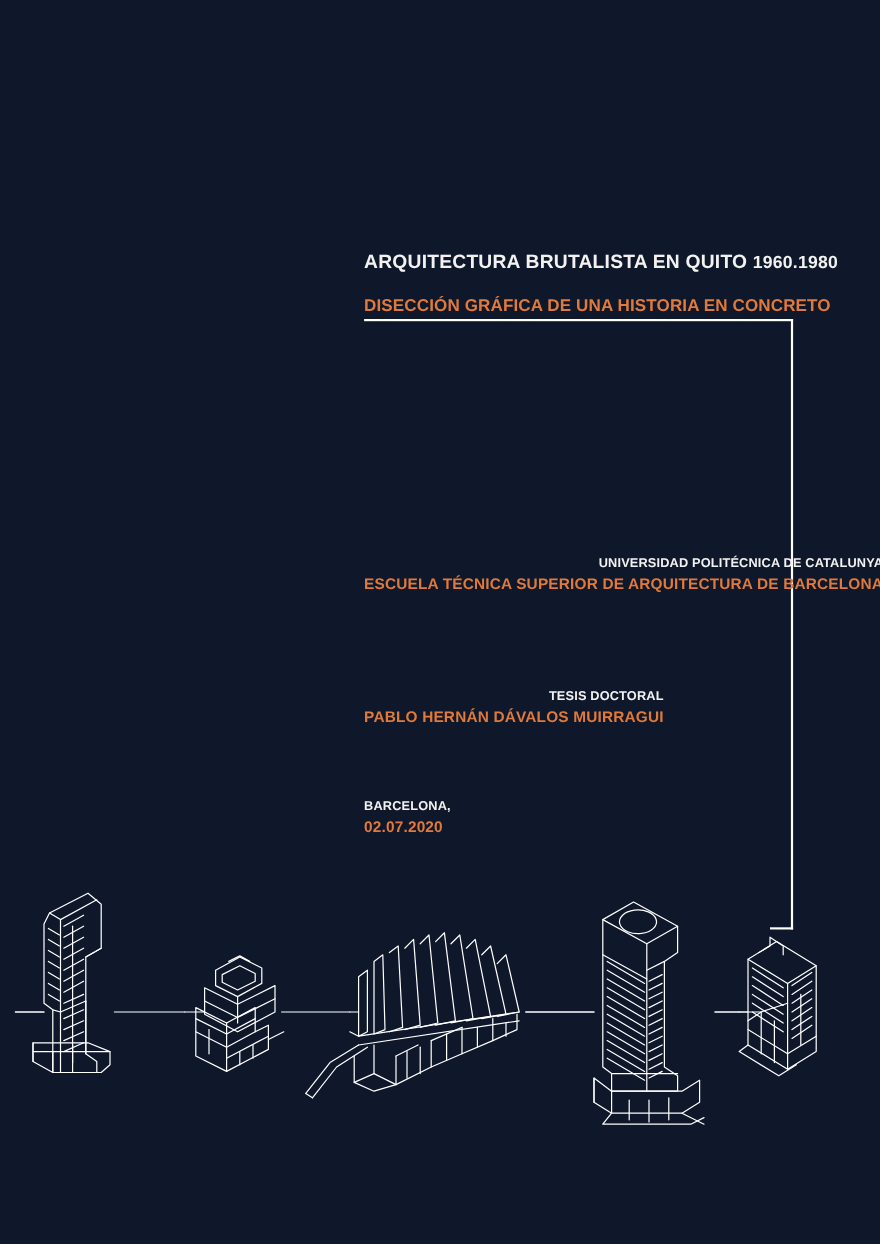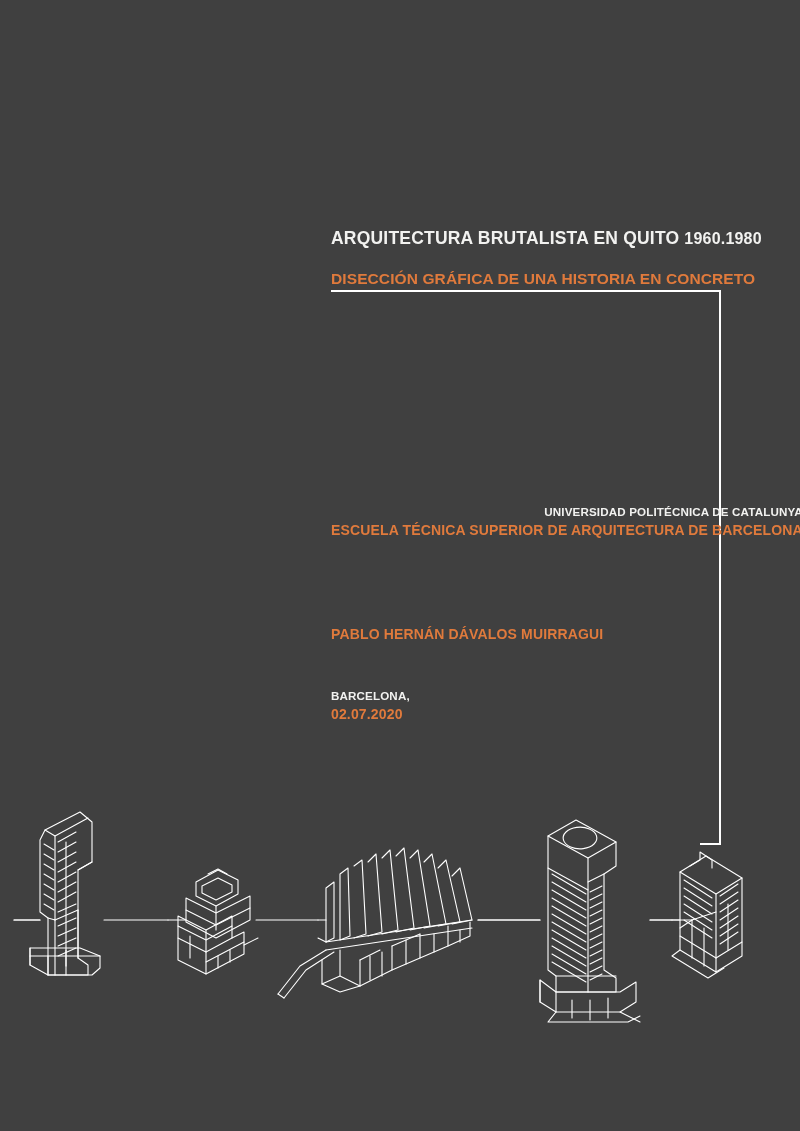--- a/index.html
+++ b/index.html
@@ -10,21 +10,21 @@
   body {
     width: 800px;
     height: 1131px;
     overflow: hidden;
     font-family: "Liberation Sans", sans-serif;
     position: relative;
   }
   .page {
     position: absolute;
     inset: 0;
-    background: #404040;
+    background: #0f172a;
   }
 
   
   .title-block {
     position: absolute;
     left: 331px;
     top: 228px;
     width: 400px;
   }
   .title-main {
@@ -93,21 +93,21 @@
   .info-block .line-2 {
     color: #e07a3c;
     font-size: 14px;
     font-weight: bold;
     letter-spacing: 0.15px;
     white-space: nowrap;
     line-height: 1.5;
   }
   #block-university { top: 503px; }
   #block-thesis     { top: 624px; }
-  #block-place      { top: 687px; }
+  #block-place      { top: 724px; }
 
   
   .skyline {
     position: absolute;
     left: 0;
     top: 770px;
     width: 800px;
     height: 290px;
   }
   .skyline svg {
@@ -129,20 +129,21 @@
   <div class="title-rule"></div>
   <div class="leader-vert"></div>
   <div class="leader-foot"></div>
 
   <div class="info-block" id="block-university">
     <div class="line-1">UNIVERSIDAD POLITÉCNICA DE CATALUNYA</div>
     <div class="line-2">ESCUELA TÉCNICA SUPERIOR DE ARQUITECTURA DE BARCELONA</div>
   </div>
 
   <div class="info-block" id="block-thesis">
+    <div class="line-1">TESIS DOCTORAL</div>
     <div class="line-2">PABLO HERNÁN DÁVALOS MUIRRAGUI</div>
   </div>
 
   <div class="info-block" id="block-place">
     <div class="line-1">BARCELONA,</div>
     <div class="line-2">02.07.2020</div>
   </div>
 
   <div class="skyline">
     <svg width="800" height="290" viewBox="0 0 800 290" fill="none" stroke="#ffffff" stroke-width="1.1" stroke-linejoin="round" stroke-linecap="round">

